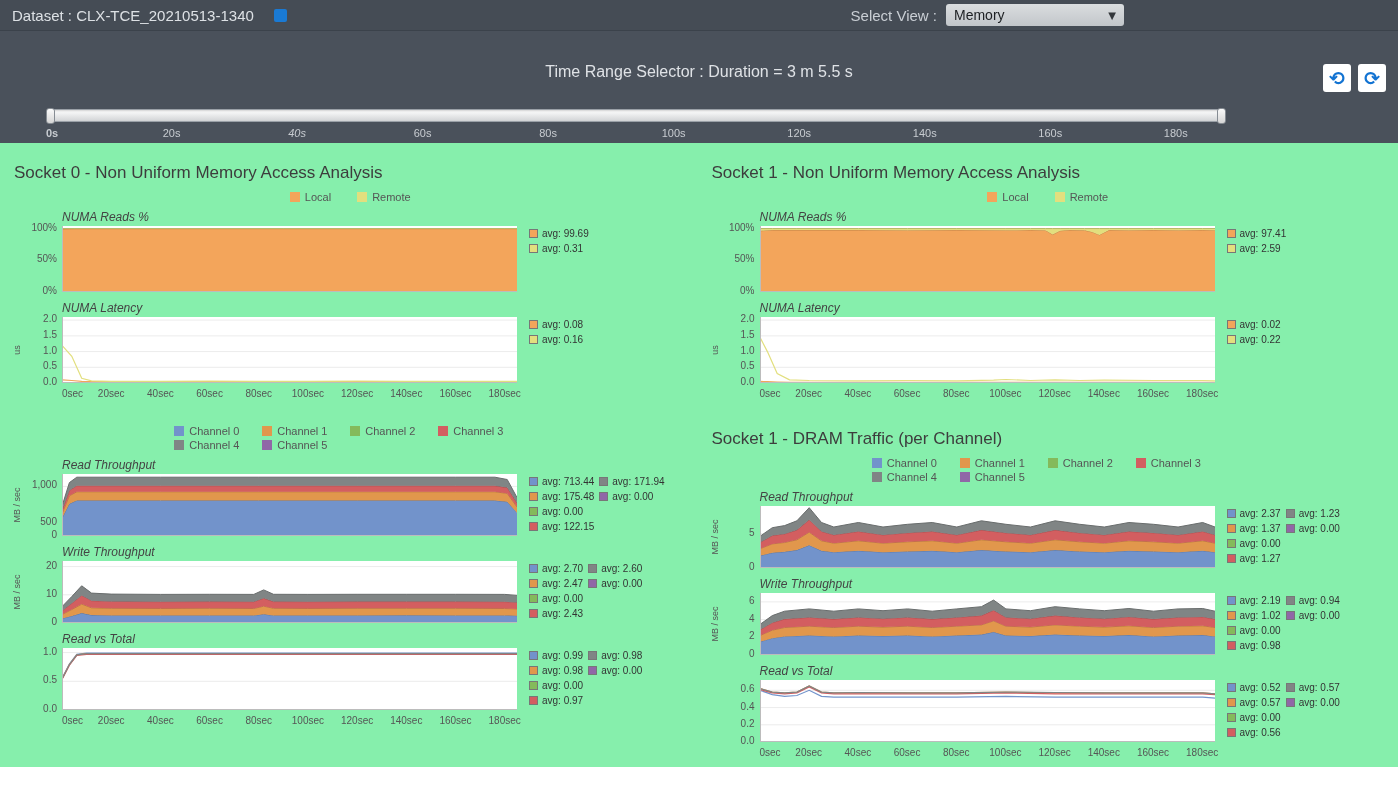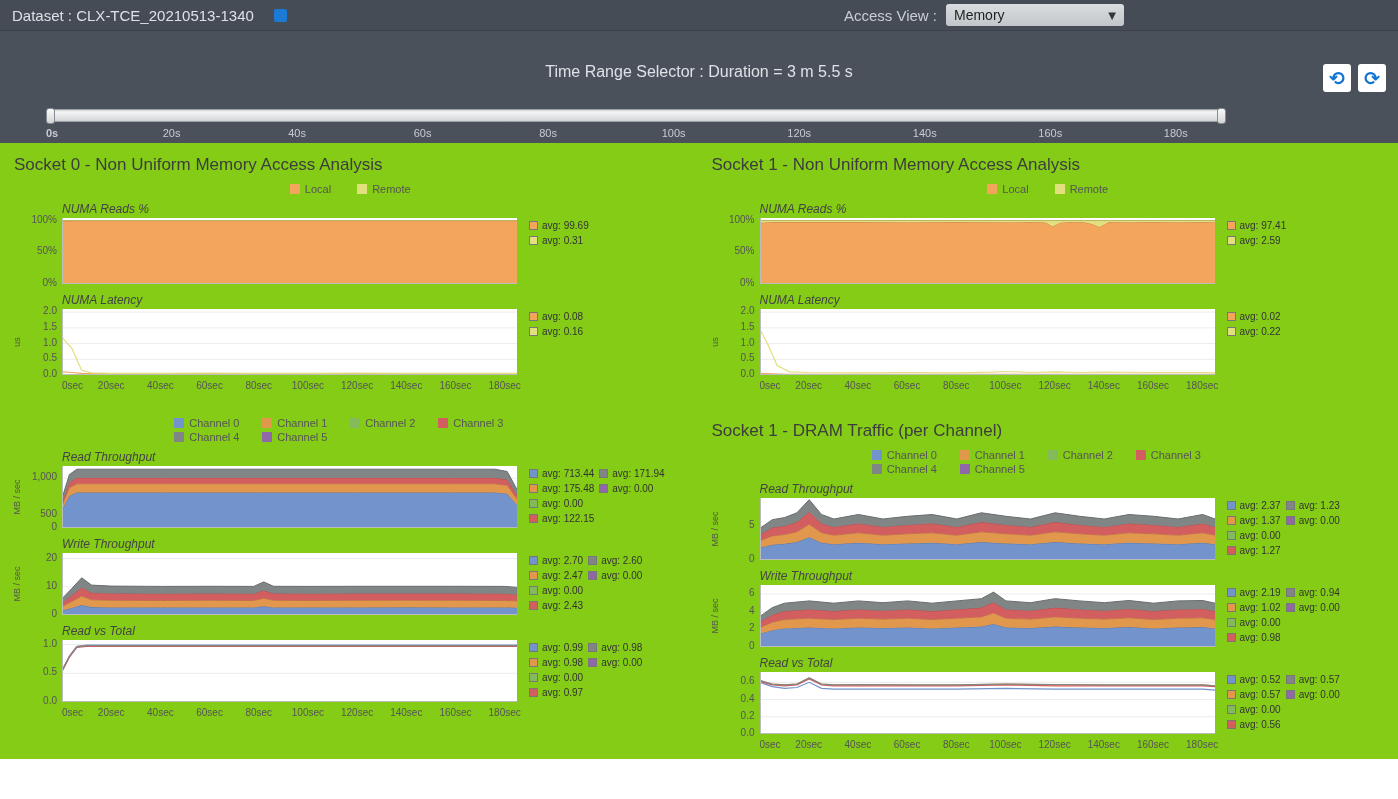--- a/index.html
+++ b/index.html
@@ -26,22 +26,22 @@
   .slider-wrap{position:absolute;top:78px;left:46px;width:1180px;height:14px;}
   .slider-track{height:13px;border-radius:7px;background:linear-gradient(#ffffff,#d2d4d6);
     border:1px solid #9aa0a7;position:relative;box-shadow:inset 0 1px 2px rgba(0,0,0,.18);}
   .slider-handle{position:absolute;top:-2px;width:9px;height:16px;
     background:linear-gradient(#fafafa,#d6d6d6);border:1px solid #868c93;border-radius:3px;}
   .slider-handle.left{left:-1px}
   .slider-handle.right{right:-1px}
   .time-ticks{position:absolute;top:96px;left:46px;width:1180px;height:14px;}
   .time-tick{position:absolute;font-size:11px;color:#c8ccd1;white-space:nowrap;}
   
-  .content{padding:8px 10px 0 10px;display:grid;grid-template-columns:1fr 1fr;
-    column-gap:18px;row-gap:14px;background:#84cc16;gap:17px;}
+  .content{padding:16px 10px 0 10px;display:grid;grid-template-columns:1fr 1fr;
+    column-gap:18px;row-gap:14px;background:#86efac;gap:17px;}
   .panel-title{font-size:17px;color:#3d3d3d;margin:4px 0 8px 4px;font-weight:400;}
   .legend{display:flex;justify-content:center;gap:26px;margin-bottom:7px;}
   .legend-wrap{width:352px;margin:0 auto 7px;gap:2px 0;flex-wrap:wrap;justify-content:flex-start;}
   .legend-wrap .legend-item{width:88px;}
   .legend-item{display:flex;align-items:center;gap:5px;font-size:11px;color:#555;}
   .swatch{width:10px;height:10px;display:inline-block;flex:none;}
   .chart-block{margin-bottom:7px;}
   .chart-title{font-style:italic;font-size:12px;color:#444;margin-left:52px;margin-bottom:2px;}
   .chart-row{display:flex;align-items:flex-start;}
   .ylabel{width:14px;position:relative;flex:none;}
@@ -60,21 +60,21 @@
 </style>
 </head>
 <body>
 
 <header class="topbar">
   <div class="dataset">
     <span>Dataset : CLX-TCE_20210513-1340</span>
     <span class="ds-icon"></span>
   </div>
   <div class="view-group">
-    <span>Access View :</span>
+    <span>Select View :</span>
     <div class="select">
       <span>Memory</span>
       <span class="caret">▼</span>
     </div>
   </div>
 </header>
 
 <section class="time-panel">
   <div class="time-title">Time Range Selector : Duration = 3 m 5.5 s</div>
   <div class="zoom-buttons">
@@ -87,21 +87,21 @@
   </div>
   <div class="slider-wrap">
     <div class="slider-track">
       <div class="slider-handle left"></div>
       <div class="slider-handle right"></div>
     </div>
   </div>
   <div class="time-ticks">
       <span class="time-tick" style="left: 0%; font-weight: bold;">0s</span>
       <span class="time-tick" style="left: 10.6383%; transform: translateX(-50%);">20s</span>
-      <span class="time-tick" style="left: 21.2766%; transform: translateX(-50%);">40s</span>
+      <span class="time-tick" style="left: 21.2766%; transform: translateX(-50%); font-style: italic;">40s</span>
       <span class="time-tick" style="left: 31.9149%; transform: translateX(-50%);">60s</span>
       <span class="time-tick" style="left: 42.5532%; transform: translateX(-50%);">80s</span>
       <span class="time-tick" style="left: 53.1915%; transform: translateX(-50%);">100s</span>
       <span class="time-tick" style="left: 63.8298%; transform: translateX(-50%);">120s</span>
       <span class="time-tick" style="left: 74.4681%; transform: translateX(-50%);">140s</span>
       <span class="time-tick" style="left: 85.1064%; transform: translateX(-50%);">160s</span>
       <span class="time-tick" style="left: 95.7447%; transform: translateX(-50%);">180s</span>
     </div>
 </section>
 

